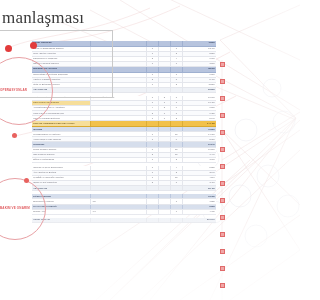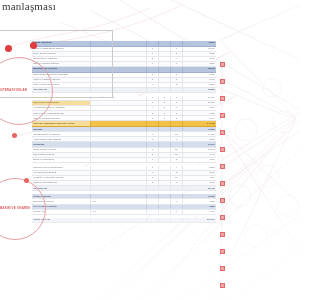--- a/index.html
+++ b/index.html
@@ -9,23 +9,23 @@
     font-family:"Liberation Sans",sans-serif;
     position:relative;
   }
   #stage{position:absolute;inset:0;overflow:hidden;}
 
   
   .bg-diagram{position:absolute;inset:0;z-index:1;pointer-events:none;}
 
   
   .doc-title{
-    position:absolute;left:2px;top:0;
+    position:absolute;left:2px;top:8px;
     font-family:"Liberation Serif",serif;
-    font-size:11px;color:#3a3a3a;letter-spacing:.2px;
+    font-size:17px;color:#3a3a3a;letter-spacing:.2px;
     white-space:nowrap;z-index:6;
   }
 
   
   .frame-box{
     position:absolute;left:-4px;top:30px;width:116px;height:66px;
     border:1px solid #c9c9c9;border-left:none;
     background:transparent;z-index:5;
   }
 

